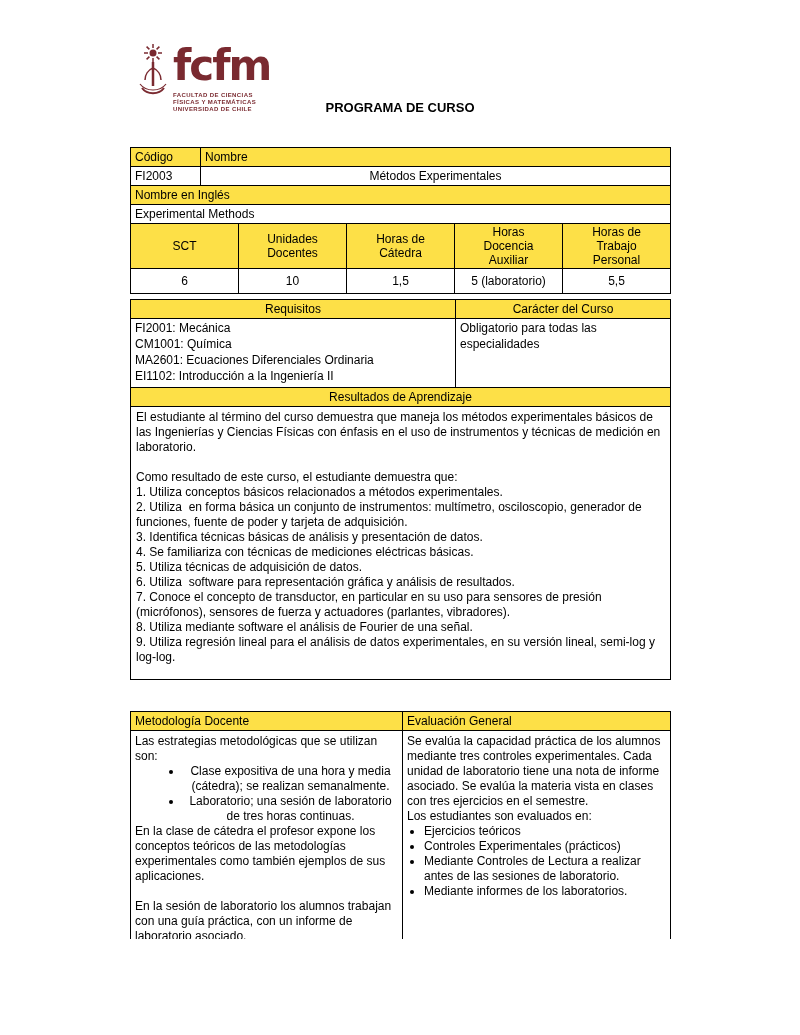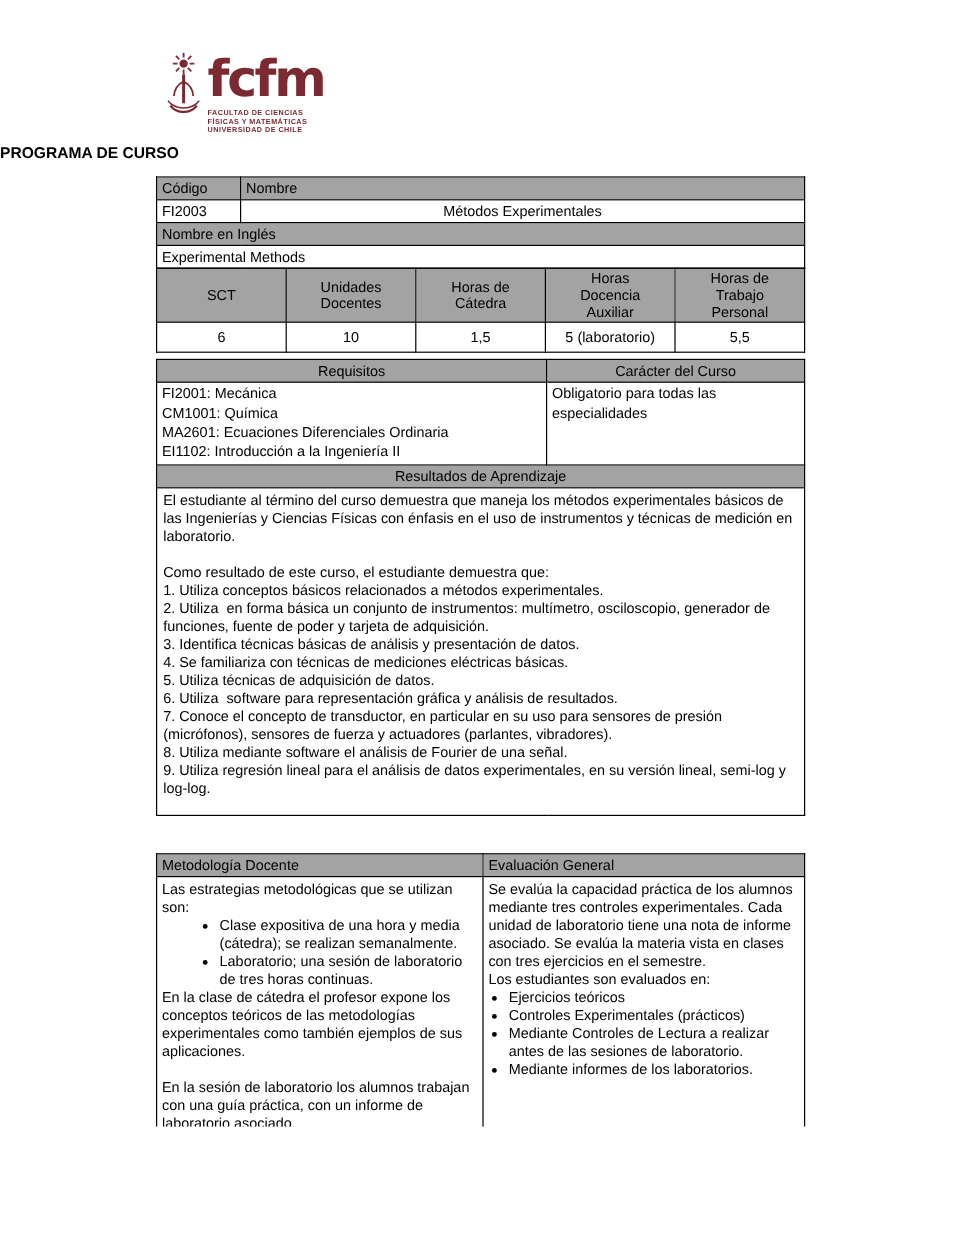--- a/index.html
+++ b/index.html
@@ -39,22 +39,22 @@
     letter-spacing: 0.4px;
     color: #7a2a30;
     font-weight: bold;
   }
 
   
   .doc-title {
     position: absolute;
     left: 0;
     right: 0;
-    top: 120px;
-    text-align: left;
+    top: 100px;
+    text-align: center;
     font-weight: bold;
     font-size: 13px;
   }
 
   
   .content {
     position: absolute;
     left: 130px;
     top: 147px;
     width: 540px;
@@ -65,21 +65,21 @@
     width: 540px;
   }
   td {
     border: 1px solid #000;
     padding: 1px 4px;
     vertical-align: top;
     font-size: 12px;
     line-height: 16px;
     overflow: hidden;
   }
-  .gray { background: #a3a3a3; }
+  .gray { background: #fde047; }
   .center { text-align: center; }
 
   .tbl-hours { margin-top: -1px; }
   .tbl-hours td.hdr {
     height: 42px;
     text-align: center;
     vertical-align: middle;
     white-space: pre-line;
     line-height: 14px;
   }
@@ -107,20 +107,21 @@
   .tbl-meth td.hdr-row { height: 15px; }
   .tbl-meth td.body {
     height: 212px;
     line-height: 15px;
     padding: 3px 4px;
   }
   ul.meth-list {
     margin: 0;
     padding-left: 48px;
     list-style-type: disc;
+    text-align: center;
   }
   ul.eval-list {
     margin: 0;
     padding-left: 17px;
     list-style-type: disc;
   }
   ul li { line-height: 15px; }
   .spacer { height: 15px; }
 </style>
 </head>

